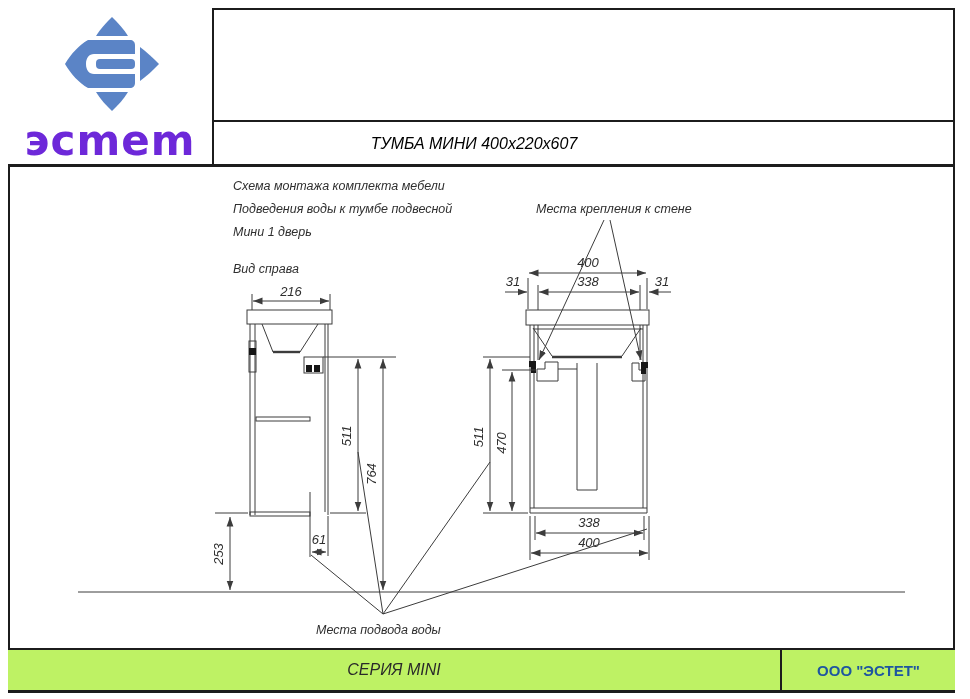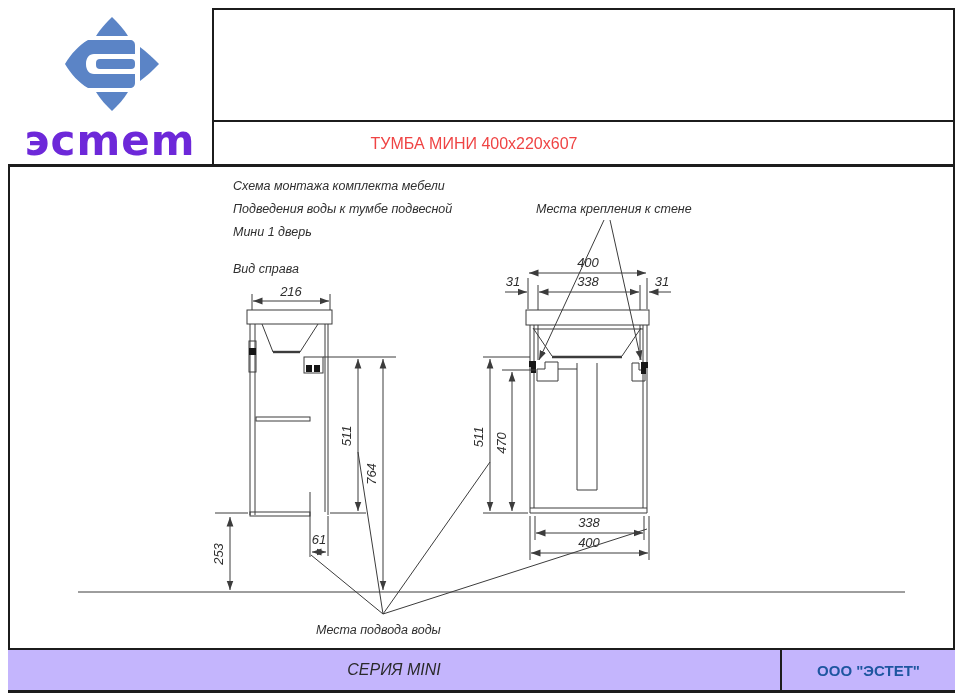--- a/index.html
+++ b/index.html
@@ -8,25 +8,25 @@
   .frame{position:absolute;left:8px;top:8px;width:947px;height:685px;border:2px solid #1c1c1c;box-sizing:border-box;}
   
   .logo-box{position:absolute;left:8px;top:8px;width:206px;height:158px;border-right:2px solid #1c1c1c;
             border-bottom:2px solid #1c1c1c;box-sizing:border-box;background:#fff;}
   .logo-mark{position:absolute;left:52px;top:6px;width:104px;height:100px;}
   .logo-text{position:absolute;left:0;bottom:2px;width:100%;text-align:center;
              font-weight:800;font-size:42px;letter-spacing:1px;color:#6d28d9;
              font-family:"DejaVu Sans","Liberation Sans",sans-serif;line-height:1;}
   .title-cell{position:absolute;left:214px;top:120px;width:741px;height:46px;border-top:2px solid #1c1c1c;
               box-sizing:border-box;display:flex;align-items:center;}
-  .title-text{width:520px;text-align:center;font-size:16px;color:#ef4444;}
+  .title-text{width:520px;text-align:center;font-style:italic;font-size:16px;color:#000000;}
   .main-top-line{position:absolute;left:8px;top:164px;width:947px;height:3px;background:#1c1c1c;}
   
   .footer{position:absolute;left:8px;top:648px;width:947px;height:45px;border-top:2px solid #1c1c1c;
-          border-bottom:3px solid #1c1c1c;box-sizing:border-box;background:#c4b5fd;display:flex;}
+          border-bottom:3px solid #1c1c1c;box-sizing:border-box;background:#bef264;display:flex;}
   .footer-left{flex:0 0 772px;display:flex;align-items:center;justify-content:center;
                font-style:italic;font-size:16px;color:#2a2a2a;}
   .footer-right{flex:1;border-left:2px solid #1c1c1c;display:flex;align-items:center;justify-content:center;
                 font-weight:bold;font-size:15px;}
   
   .draw{position:absolute;left:0;top:0;width:970px;height:699px;}
   .draw .ln{stroke:#3c3c3c;stroke-width:1;fill:none;}
   .draw .thick{stroke:#3c3c3c;stroke-width:2.4;fill:none;}
   .draw .blk{fill:#161616;stroke:none;}
   .draw .white{fill:#ffffff;stroke:#3c3c3c;stroke-width:1;}

